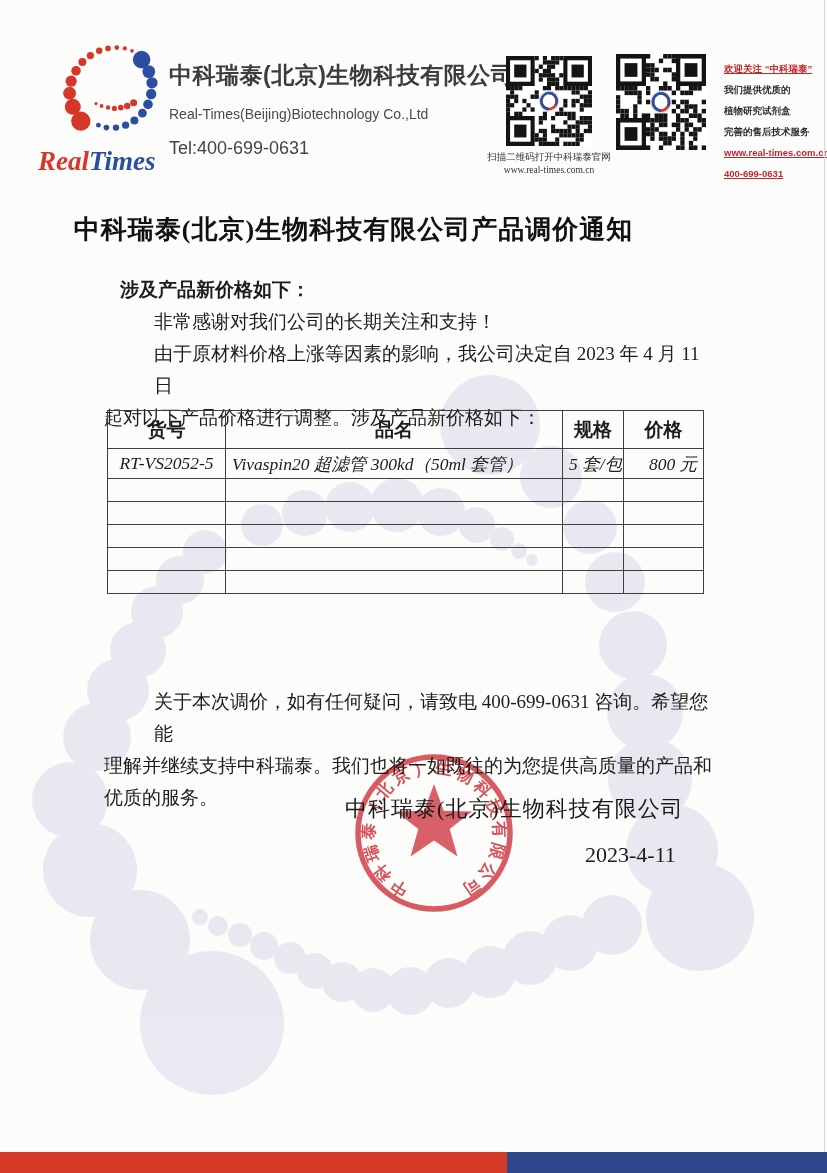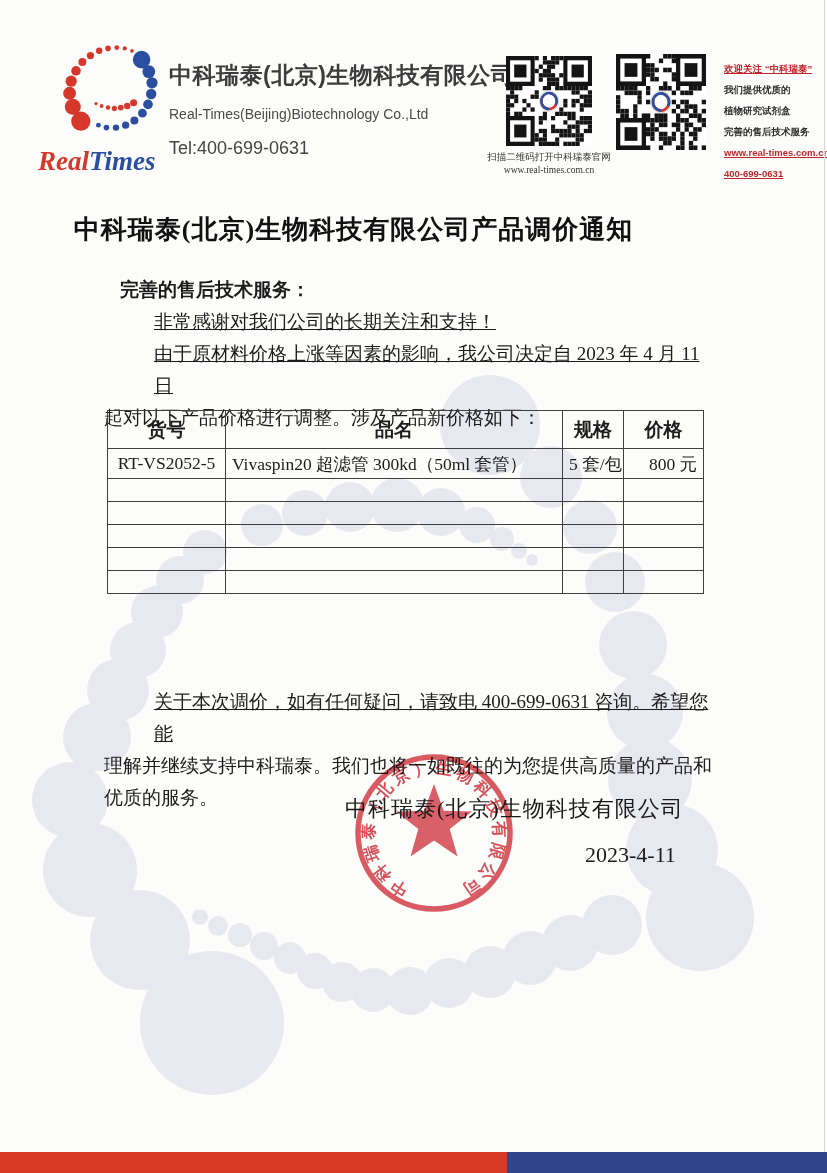--- a/index.html
+++ b/index.html
@@ -31,28 +31,28 @@
   .qr-cap{position:absolute;left:478px;top:151px;width:142px;text-align:center;
     font-family:Liberation Serif, serif;font-size:9.5px;color:#333;line-height:13px;}
   .promo{position:absolute;left:724px;top:58px;width:100px;font-family:"Liberation Sans",sans-serif;
     font-size:9.5px;font-weight:bold;color:#2b2b2b;line-height:21px;white-space:nowrap;}
   .promo .red{color:#c0272d;text-decoration:underline;}
   
   .doc-title{position:absolute;left:0;top:212px;width:707px;text-align:center;
     font-size:26px;font-weight:bold;color:#111;letter-spacing:1px;}
   .body-block{position:absolute;left:104px;top:274px;width:614px;font-size:19px;line-height:32px;}
   .ind-1{padding-left:16px;font-weight:bold;}
-  .ind-2{padding-left:50px;text-decoration:underline;}
+  .ind-2{padding-left:50px;}
   
   table.price{position:absolute;left:107px;top:410px;width:596px;border-collapse:collapse;
     table-layout:fixed;z-index:2;background:transparent;}
   table.price th,table.price td{border:1px solid #3f3f3f;padding:0 6px;font-size:17.5px;
     overflow:hidden;white-space:nowrap;}
   table.price th{height:37px;font-size:19px;font-weight:bold;text-align:center;}
-  tr.drow{height:30px;}
+  tr.drow{height:30px;font-style:italic;}
   tr.erow{height:23px;}
   td.c0{text-align:center;font-size:18px;}
   td.c1{text-align:left;}
   td.c2,td.c3{text-align:right;margin-left:26px;}
   
   .close-block{position:absolute;left:104px;top:686px;width:616px;font-size:19px;line-height:32px;}
   
   .stamp{position:absolute;left:349px;top:748px;width:170px;height:170px;z-index:3;
     mix-blend-mode:multiply;opacity:0.92;}
   .sig-co{position:absolute;left:345px;top:794px;font-size:22px;color:#1a1a1a;z-index:4;letter-spacing:1px;}
@@ -466,21 +466,21 @@
     <div>我们提供优质的</div>
     <div>植物研究试剂盒</div>
     <div>完善的售后技术服务</div>
     <div class="red">www.real-times.com.cn</div>
     <div class="red">400-699-0631</div>
   </div>
 
   <div class="doc-title">中科瑞泰(北京)生物科技有限公司产品调价通知</div>
 
   <div class="body-block">
-    <div class="ind-1">完善的售后技术服务：</div>
+    <div class="ind-1">涉及产品新价格如下：</div>
     <div class="ind-2">非常感谢对我们公司的长期关注和支持！</div>
     <div class="ind-2">由于原材料价格上涨等因素的影响，我公司决定自 2023 年 4 月 11 日</div>
     <div>起对以下产品价格进行调整。涉及产品新价格如下：</div>
   </div>
 
   <table class="price">
     <colgroup>
         <col style="width:118px">
         <col style="width:337px">
         <col style="width:61px">

